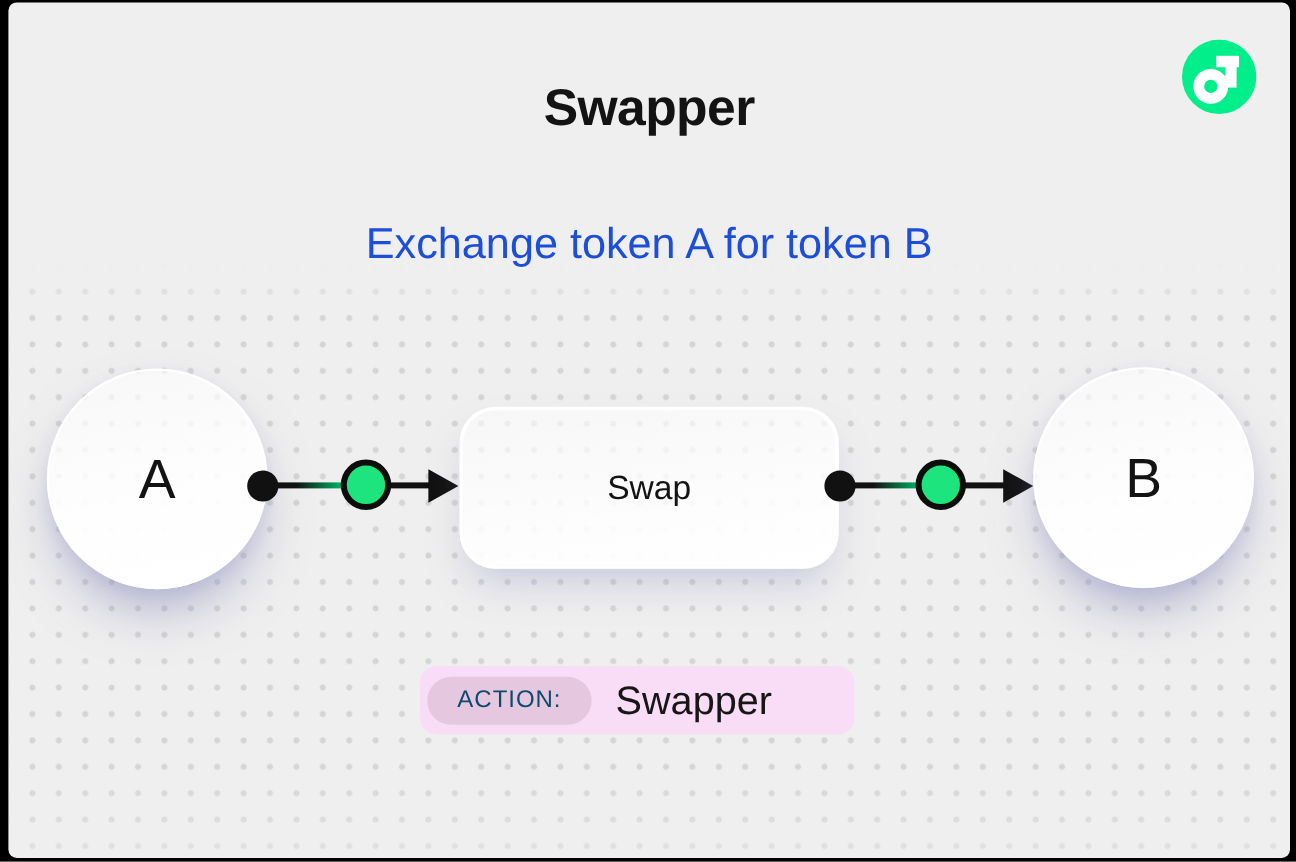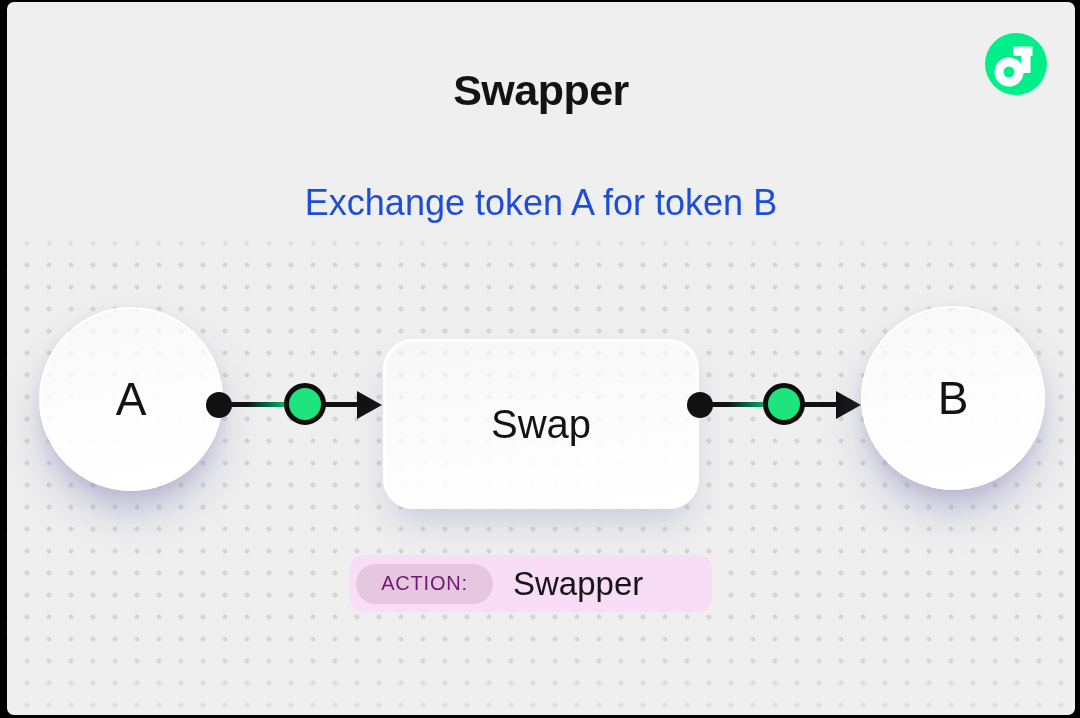--- a/index.html
+++ b/index.html
@@ -52,28 +52,28 @@
     box-shadow: 0 24px 42px -8px rgba(120,120,180,0.50), 0 4px 12px rgba(140,140,190,0.12);
     box-sizing: border-box;
     display: flex; align-items: center; justify-content: center;
     font-size: 46px; color: #131313;
   }
   .token-a { left: 32px; top: 305px; }
   .token-b { left: 854px; top: 304px; }
   .swap-box {
     position: absolute;
     left: 376px; top: 337px;
-    width: 316px; height: 170px;
+    width: 316px; height: 135px;
     border-radius: 30px;
     background: linear-gradient(172deg, rgba(255,255,255,0.50) 0%, rgba(255,255,255,0.90) 70%, #ffffff 100%);
     border: 3px solid #ffffff;
     box-shadow: 0 18px 34px -8px rgba(130,130,185,0.35);
     box-sizing: border-box;
     display: flex; align-items: center; justify-content: center;
-    font-size: 40px; color: #131313;
+    font-size: 28px; color: #131313;
   }
   .edge-dot {
     position: absolute;
     width: 26px; height: 26px;
     background: #111; border-radius: 50%;
     top: 390px;
   }
   .edge-line {
     position: absolute;
     height: 5px; width: 134px; top: 400px;
@@ -105,21 +105,21 @@
     padding-left: 6px;
     box-sizing: border-box;
   }
   .action-badge-label {
     width: 137px; height: 40px;
     background: #E5C7DF;
     border-radius: 20px;
     display: flex; align-items: center; justify-content: center;
     font-size: 20px; font-weight: 500;
     letter-spacing: 0.8px;
-    color: #701a75;
+    color: #0c4a6e;
   }
   .action-badge-value {
     margin-left: 20px;
     font-size: 33px;
     color: #161616;
   }
 </style>
 </head>
 <body>
 

